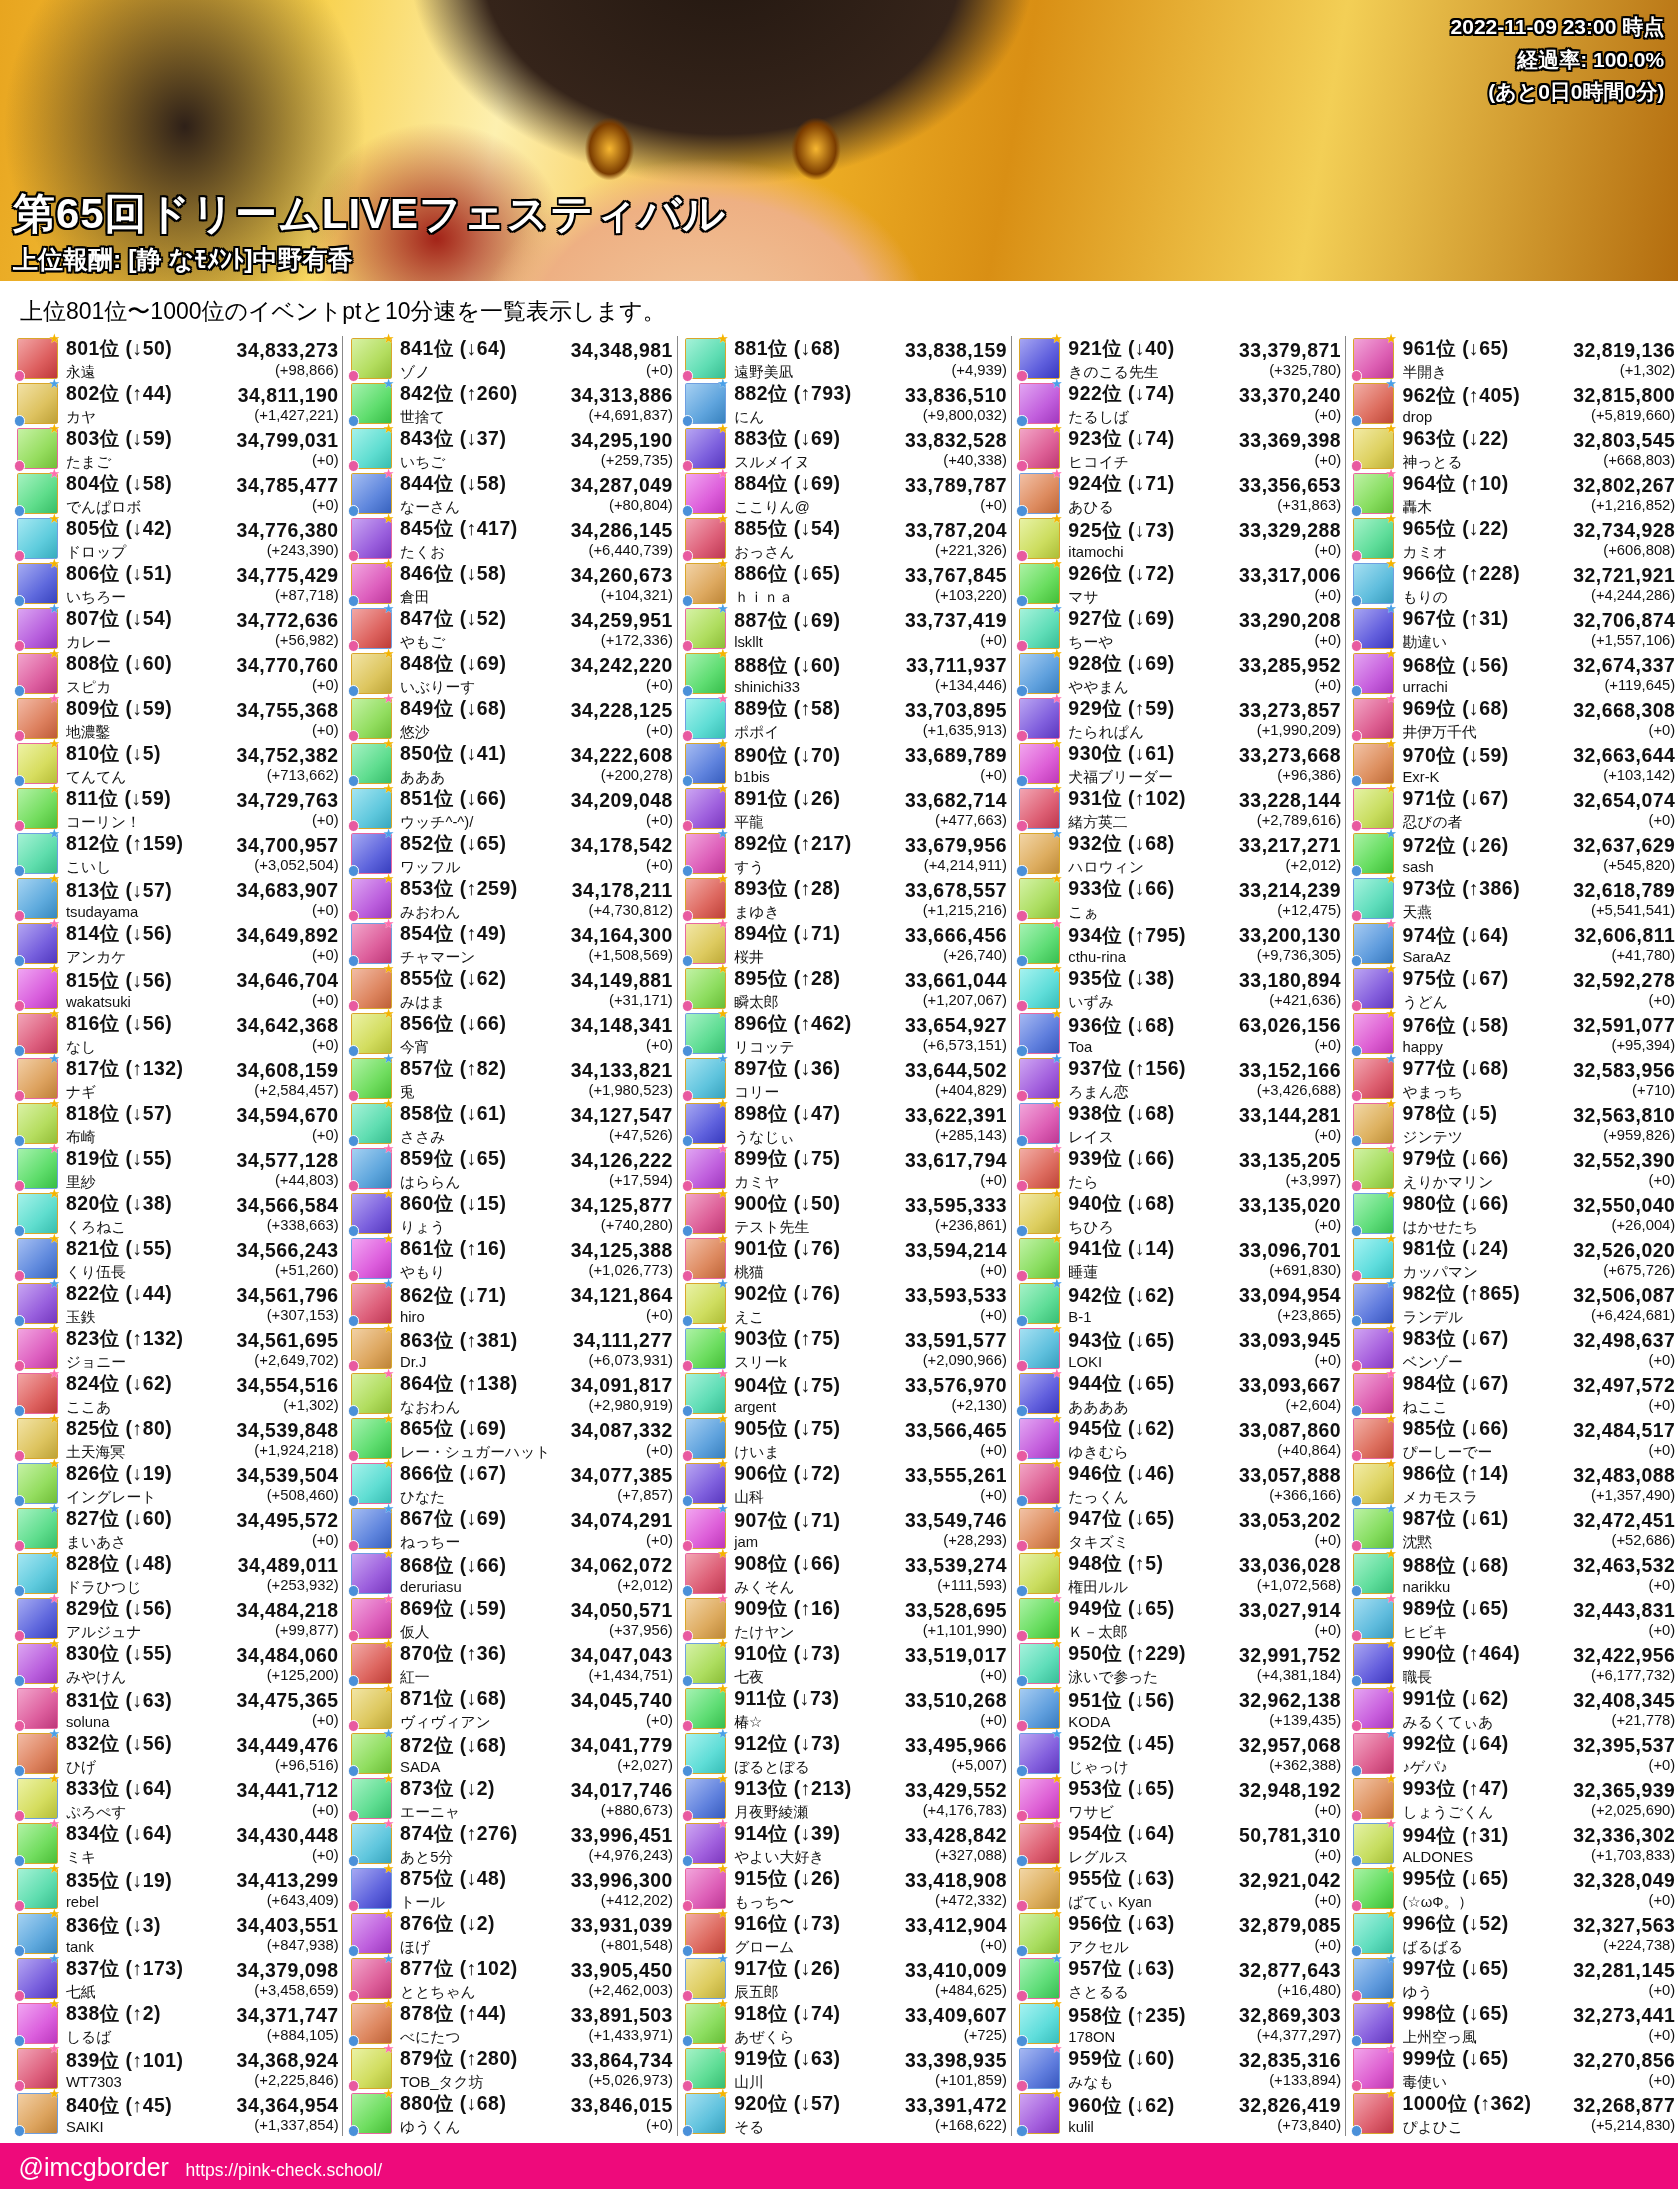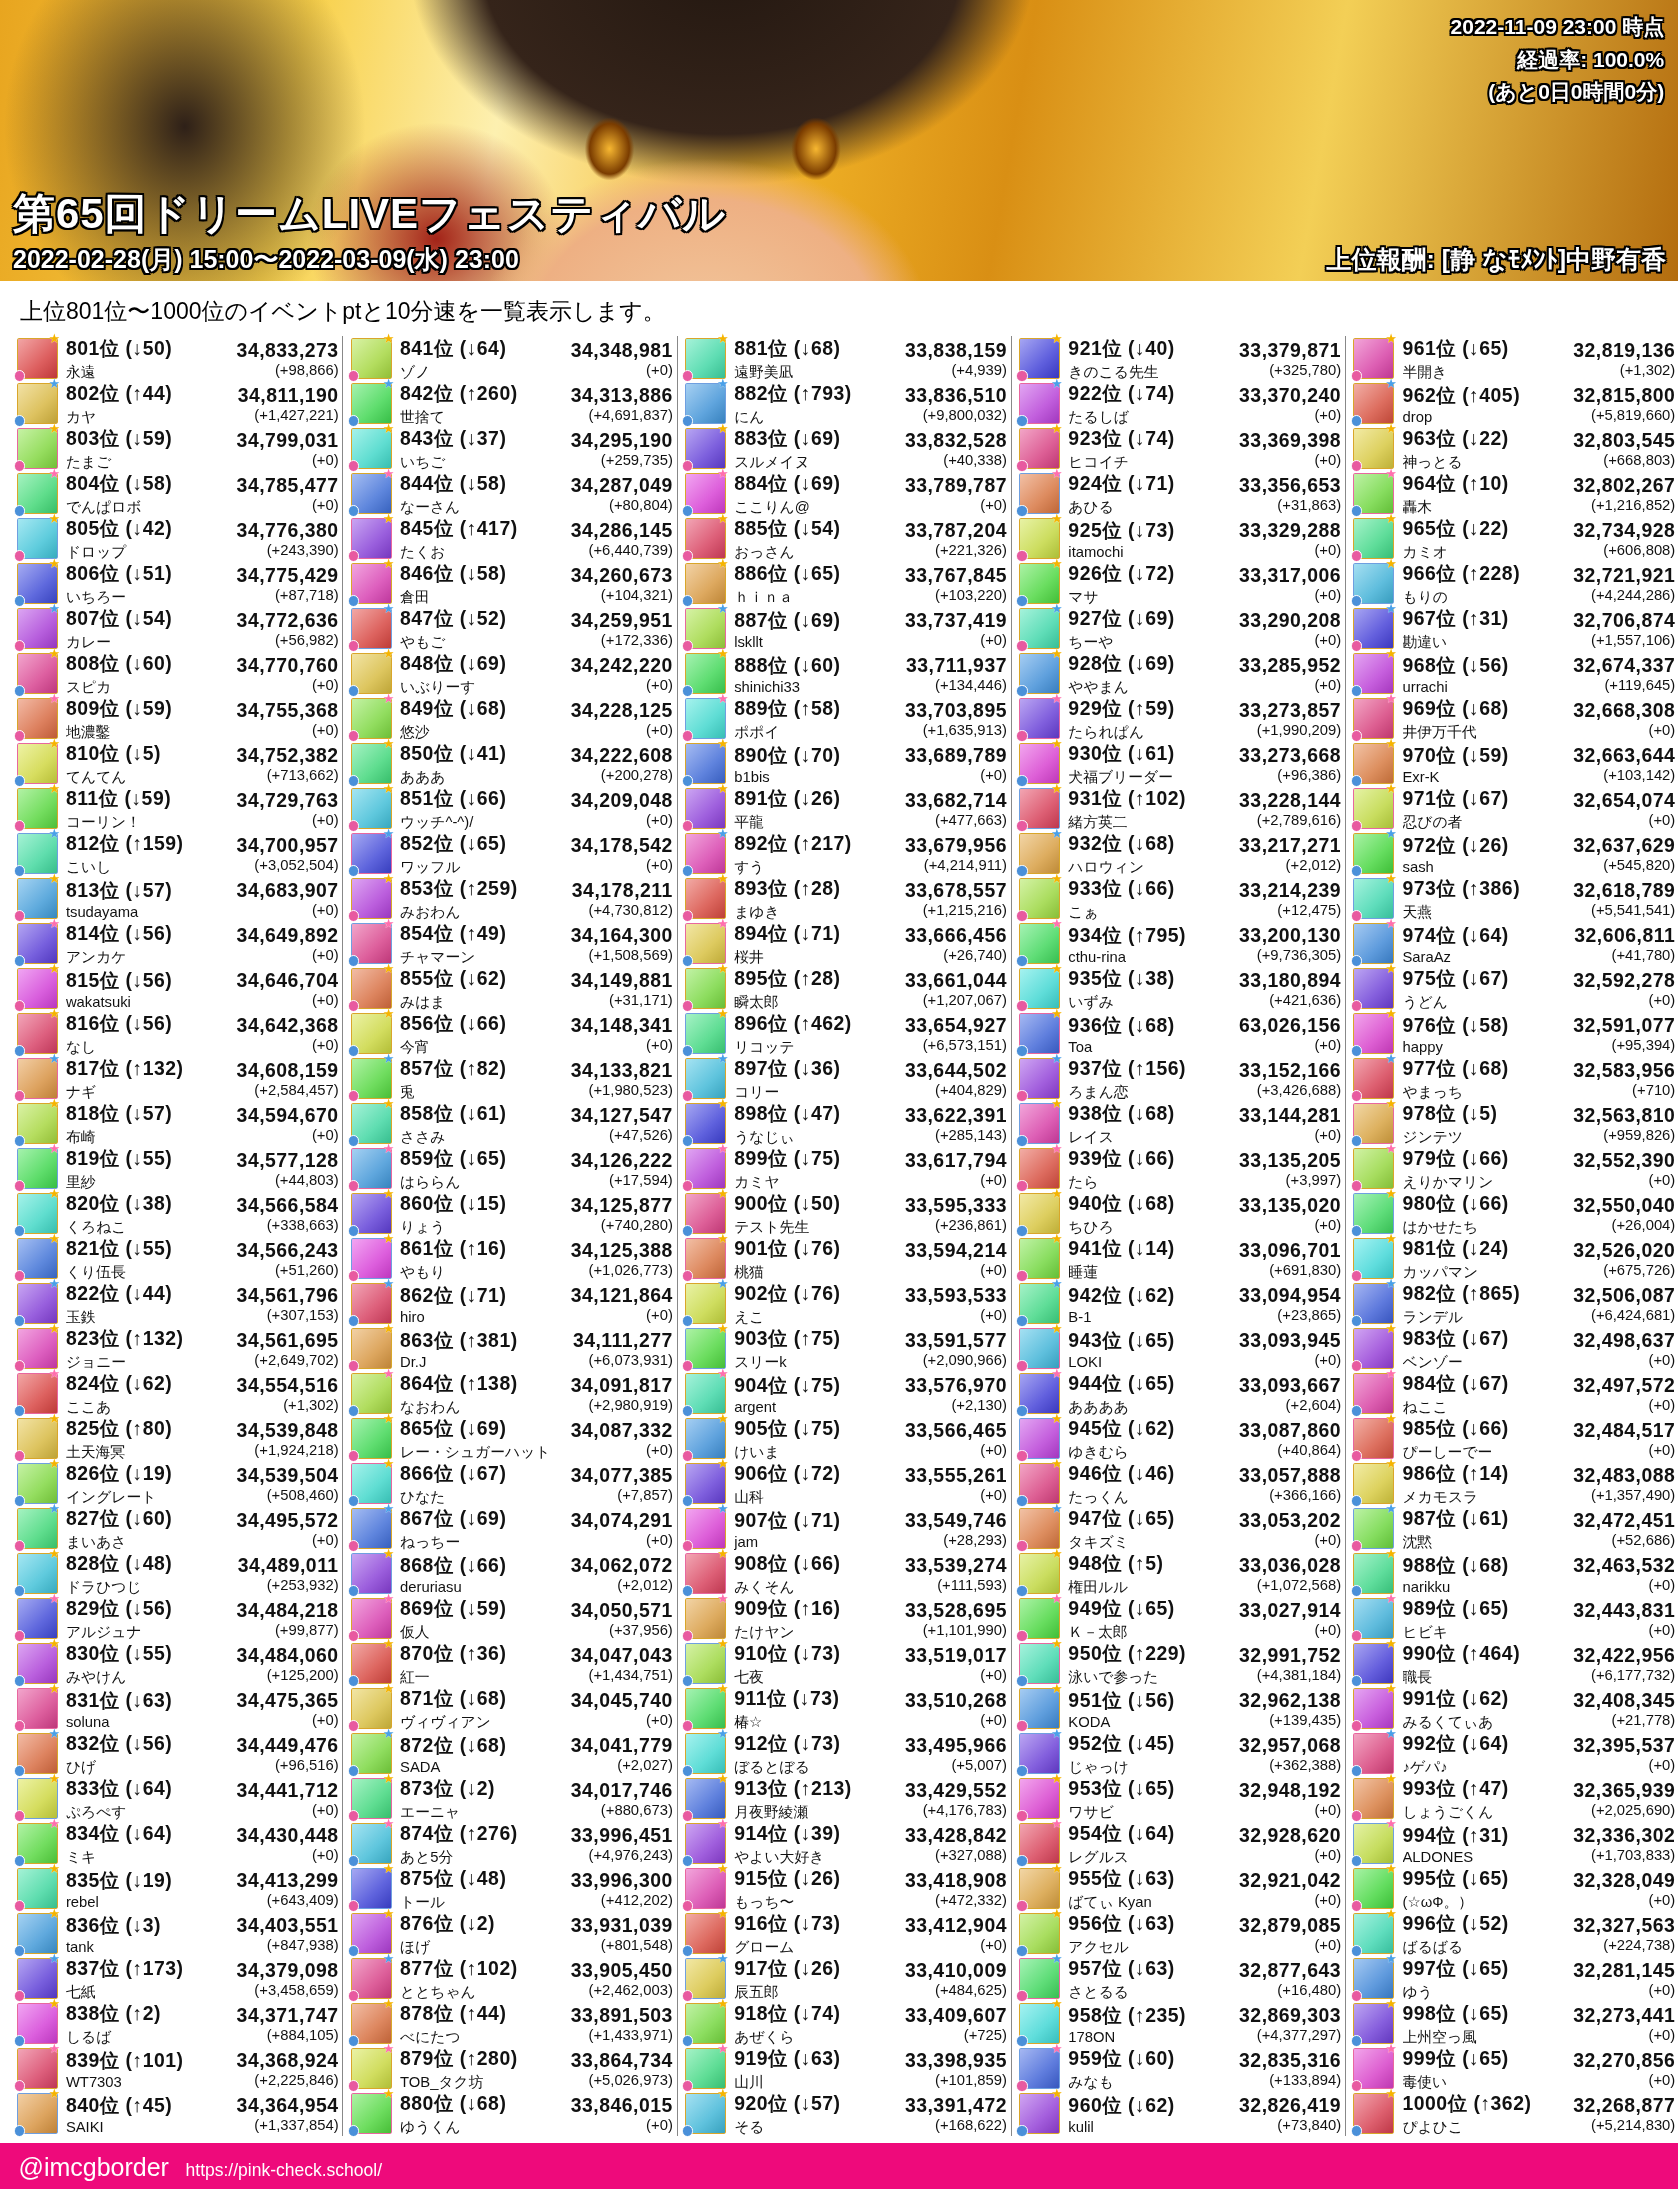--- a/index.html
+++ b/index.html
@@ -54,21 +54,20 @@
 
 <div class="banner">
   <div class="info outline">
     <div>2022-11-09 23:00 時点</div>
     <div>経過率: 100.0%</div>
     <div>(あと0日0時間0分)</div>
   </div>
   <div class="bottom">
     <div class="title outline">第65回ドリームLIVEフェスティバル</div>
     <div class="subline">
-      <div class="period outline">2022-02-28(月) 15:00〜2022-03-09(水) 23:00</div>
       <div class="reward outline">上位報酬: [静 なﾓﾒﾝﾄ]中野有香</div>
     </div>
   </div>
 </div>
 
 <div class="intro">上位801位〜1000位のイベントptと10分速を一覧表示します。</div>
 
 <div class="grid">
   <div class="col">
       <div class="row">
@@ -2222,21 +2221,21 @@
       <div class="row">
         <div class="avatar" style="--h:351;border-color:#d9a62a">
           <span class="star" style="color:#ff6fae">★</span>
           <span class="badge" style="background:#4a90d9"></span>
         </div>
         <div class="mid">
           <div class="rank"><span>954位</span> <span>(↓64)</span></div>
           <div class="name">レグルス</div>
         </div>
         <div class="right">
-          <div class="pts">32,928,620</div>
+          <div class="pts">50,781,310</div>
           <div class="delta">(+0)</div>
         </div>
       </div>
       <div class="row">
         <div class="avatar" style="--h:38;border-color:#d9a62a">
           <span class="star" style="color:#f5b400">★</span>
           <span class="badge" style="background:#e85aa0"></span>
         </div>
         <div class="mid">
           <div class="rank"><span>955位</span> <span>(↓63)</span></div>

